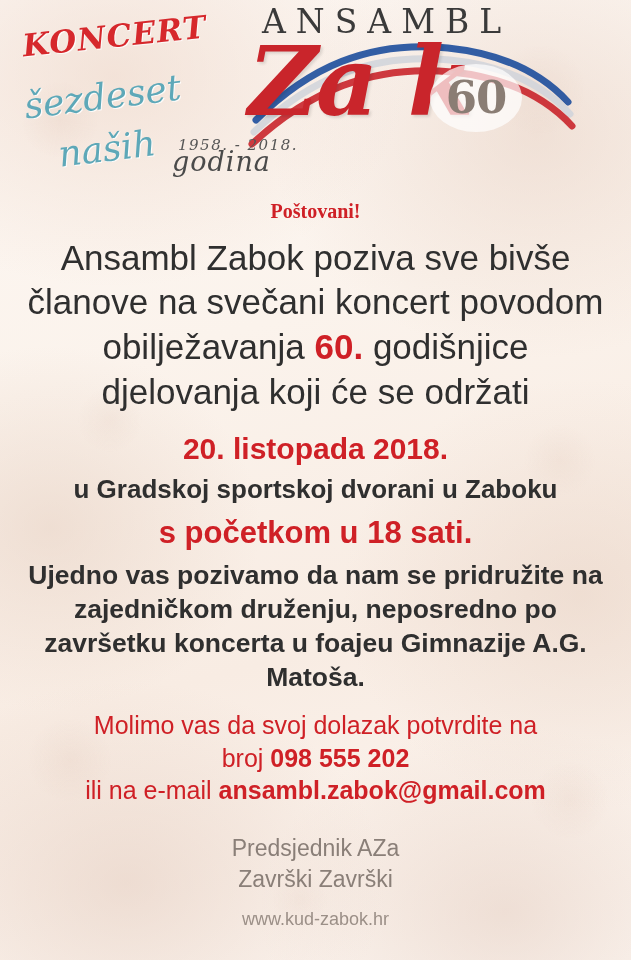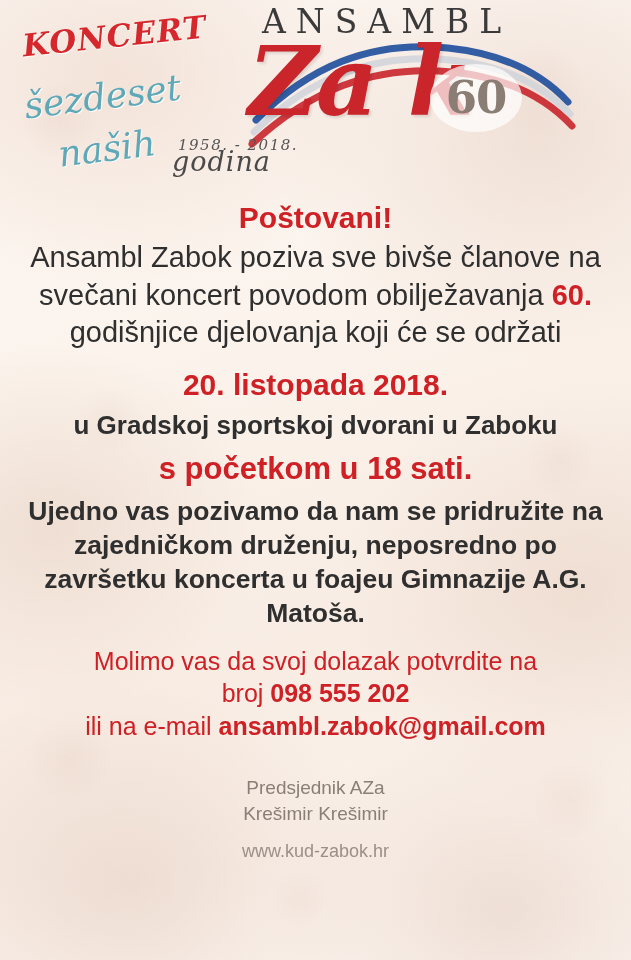--- a/index.html
+++ b/index.html
@@ -179,28 +179,29 @@
     width: 631px;
     text-align: center;
   }
 
   .line {
     font-family: "Liberation Sans", sans-serif;
     line-height: 1.18;
   }
 
   .greeting {
-    font-size: 30px;
-    font-weight: bold;
-    color: #cf2026;
-    margin-bottom: 4px;
+    font-size: 20px;
+    font-weight: bold;
+    color: #cf2026;
+    margin-bottom: 12px;
+    font-family: Liberation Serif, serif;
   }
 
   .para1 {
-    font-size: 29px;
+    font-size: 35px;
     color: #2f2f2f;
     line-height: 1.28;
     padding: 0 22px;
   }
   .para1 .hl {
     color: #cf2026;
     font-weight: bold;
   }
 
   .date-big {
@@ -239,22 +240,22 @@
     color: #cf2026;
     line-height: 1.3;
     padding: 0 36px;
   }
   .para3 .strong {
     font-weight: bold;
     text-align: center;
   }
 
   .signature {
-    margin-top: 33px;
-    font-size: 19px;
+    margin-top: 26px;
+    font-size: 23px;
     color: #8a7f78;
     line-height: 1.35;
   }
 
   .website {
     margin-top: 14px;
     font-size: 18px;
     color: #9b8f87;
   }
 </style>
@@ -301,18 +302,18 @@
     <div class="line para2">Ujedno vas pozivamo da  nam se pridružite na zajedničkom druženju, neposredno po završetku koncerta u foajeu Gimnazije A.G. Matoša.</div>
 
     <div class="line para3">
       <div>Molimo vas da svoj dolazak potvrdite na</div>
       <div><span>broj </span><span class="strong">098 555 202</span></div>
       <div><span>ili na e-mail </span><span class="strong">ansambl.zabok@gmail.com</span></div>
     </div>
 
     <div class="line signature">
       <div>Predsjednik AZa</div>
-      <div>Krešimir Krešimir</div>
+      <div>Završki Završki</div>
     </div>
 
     <div class="line website">www.kud-zabok.hr</div>
   </div>
 </div>
 
 </body></html>

